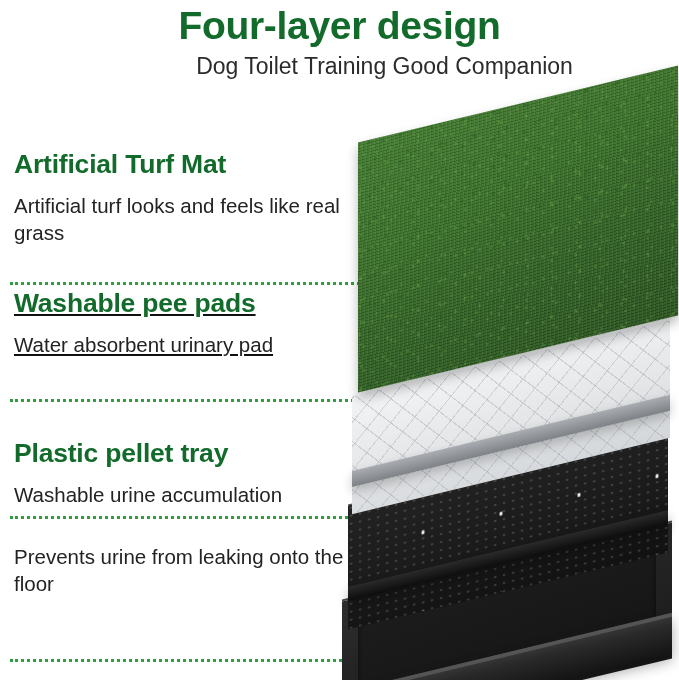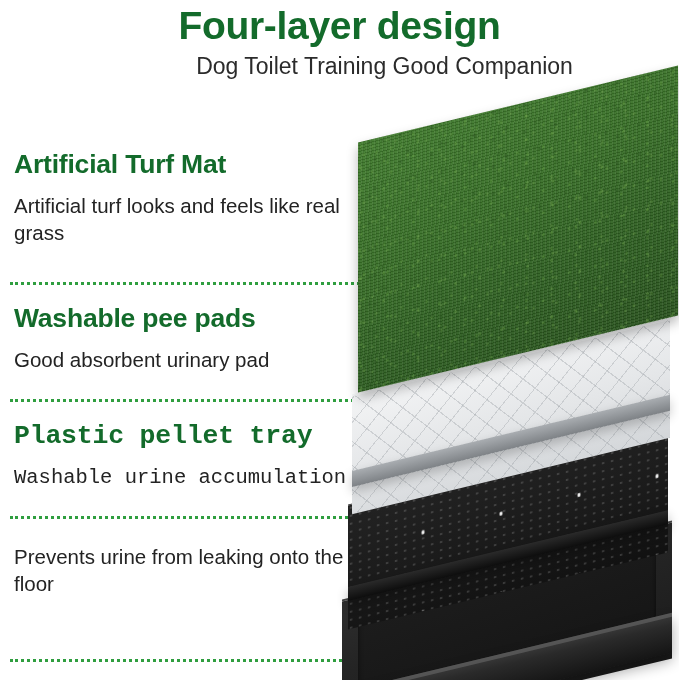--- a/index.html
+++ b/index.html
@@ -64,22 +64,22 @@
     letter-spacing: -0.2px;
   }
   .feat .f-desc {
     font-size: 20.5px;
     color: #232323;
     line-height: 27px;
     margin-top: 12px;
   }
 
   #feat0 { top: 148px; }
-  #feat1 { top: 302px; }
-  #feat2 { top: 420px; font-family: Liberation Mono, monospace; }
+  #feat1 { top: 287px; text-decoration: underline; }
+  #feat2 { top: 437px; }
   #feat3 { top: 531px; }
 
   
   .leader {
     position: absolute;
     height: 0;
     border-top: 3px dotted #2f9e3f;
   }
   #leader0 { left: 10px; top: 282px; width: 470px; }
   #leader1 { left: 10px; top: 399px; width: 470px; }
@@ -280,21 +280,21 @@
   <div class="hdr-sub">Dog Toilet Training Good Companion</div>
 
   <div class="feat" id="feat0">
     <div class="f-title">Artificial Turf Mat</div>
     <div class="f-desc">Artificial turf looks and feels like real grass</div>
   </div>
   <div class="leader" id="leader0"></div>
 
   <div class="feat" id="feat1">
     <div class="f-title">Washable pee pads</div>
-    <div class="f-desc">Good absorbent urinary pad</div>
+    <div class="f-desc">Water absorbent urinary pad</div>
   </div>
   <div class="leader" id="leader1"></div>
 
   <div class="feat" id="feat2">
     <div class="f-title">Plastic pellet tray</div>
     <div class="f-desc">Washable urine accumulation</div>
   </div>
   <div class="leader" id="leader2"></div>
 
   <div class="feat" id="feat3">

